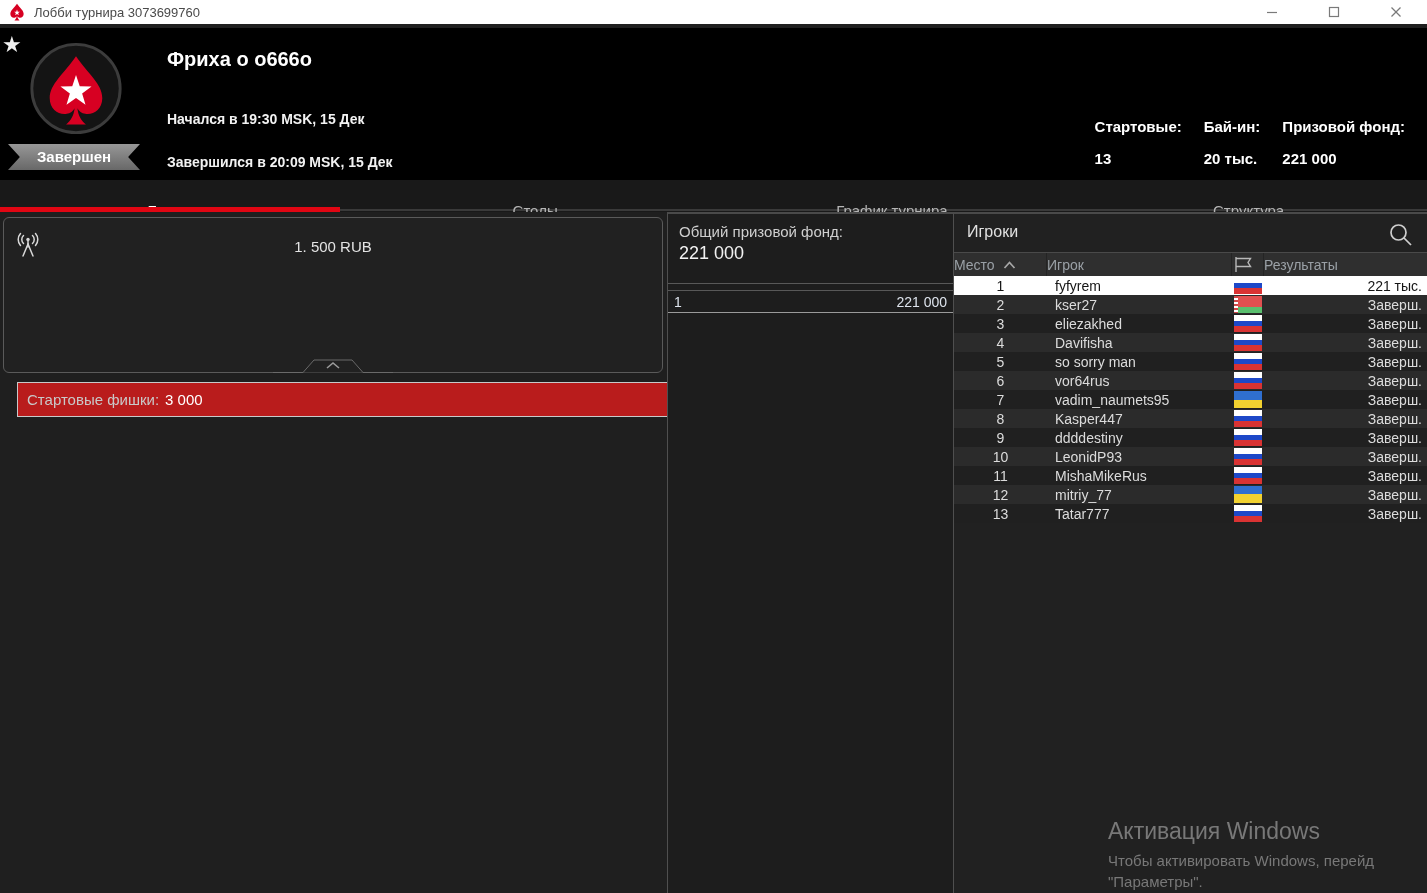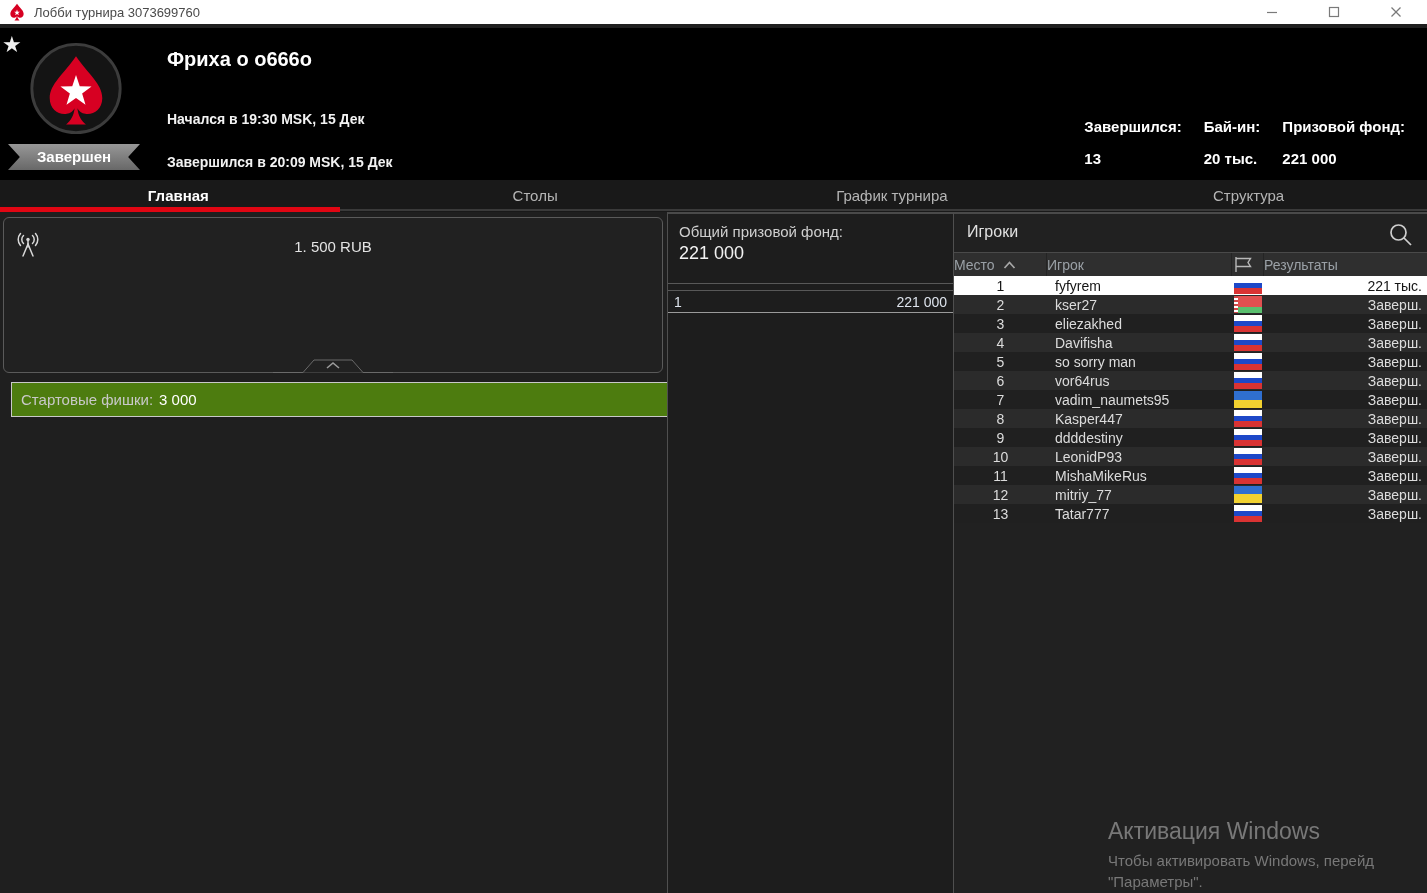--- a/index.html
+++ b/index.html
@@ -24,34 +24,34 @@
   .t-title { position:absolute; left:167px; top:20px; color:#fff; font-size:20px; font-weight:bold; }
   .t-start { position:absolute; left:167px; top:83px; color:#f2f2f2; font-size:14px; font-weight:bold; }
   .t-end   { position:absolute; left:167px; top:126px; color:#f2f2f2; font-size:14px; font-weight:bold; }
   .stats { position:absolute; right:22px; top:90px; display:flex; gap:22px; }
   .stat .s-label { color:#fff; font-size:15px; font-weight:bold; }
   .stat .s-value { color:#fff; font-size:15px; font-weight:bold; margin-top:15px; }
 
   
   .tabbar { position:absolute; top:180px; left:0; right:0; height:32px; background:#191919; display:flex; }
   .tabbar::before { content:""; position:absolute; left:0; right:0; bottom:1px; height:2px; background:#3a3a3a; }
-  .tab { flex:1; position:relative; text-align:center; padding-top:7px; font-size:15px; color:#b5b5b5; cursor:default; }
+  .tab { flex:1; position:relative; text-align:center; padding-top:22px; font-size:15px; color:#b5b5b5; cursor:default; }
   .tab.active { color:#ffffff; font-weight:bold; }
   .tab.active::after { content:""; position:absolute; left:0; right:17px; bottom:0; height:5px; background:#e10613; }
 
   
   .content { position:absolute; top:212px; left:0; right:0; bottom:0; background:#1f1f1f; }
 
   
   .level-box { position:absolute; left:3px; top:5px; width:660px; height:156px; background:#212121;
                border:1px solid #5a5a5a; border-radius:6px; }
   .bcast { position:absolute; left:10px; top:14px; }
   .level-text { position:absolute; left:0; right:0; top:20px; text-align:center; color:#e3e3e3; font-size:15px; }
   .collapse-tab { position:absolute; left:50%; bottom:-1px; transform:translateX(-50%); }
-  .chips-box { position:absolute; left:11px; top:170px; width:659px; height:35px; background:#4d7c0f;
+  .chips-box { position:absolute; left:17px; top:170px; width:659px; height:35px; background:#b91c1c;
                border:1px solid #c9c9c9; display:flex; align-items:center; padding-left:9px; }
   .chips-box .c-label { color:#c9c9c9; font-size:15px; }
   .chips-box .c-value { color:#ffffff; font-size:15px; margin-left:6px; }
 
   
   .prize-panel { position:absolute; left:667px; top:0; width:287px; bottom:0;
                  border-left:1px solid #4f4f4f; border-right:1px solid #4f4f4f; border-top:2px solid #4a4a4a; background:#1d1d1d; }
   .pp-head { height:70px; padding:9px 11px 0 11px; border-bottom:1px solid #585858; }
   .pp-title { color:#cfcfcf; font-size:15px; }
   .pp-total { color:#f2f2f2; font-size:18px; margin-top:3px; }
@@ -129,21 +129,21 @@
         <path fill="#d70022" d="M50 2 C33 27 13 41 13 61 C13 77 26 85 37 83 C42 82 46 79 48 75 C47 85 43 92 36 98 L64 98 C57 92 53 85 52 75 C54 79 58 82 63 83 C74 85 87 77 87 61 C87 41 67 27 50 2 Z"></path>
       </g>
       <polygon fill="#ffffff" points="50,36 53.9,47.6 66.2,47.8 56.4,55.2 59.9,67 50,60 40.1,67 43.6,55.2 33.8,47.8 46.1,47.6"></polygon>
     </svg>
     <div class="ribbon">Завершен</div>
     <div class="t-title">Фриха о о666о</div>
     <div class="t-start">Начался в 19:30 MSK, 15 Дек</div>
     <div class="t-end">Завершился в 20:09 MSK, 15 Дек</div>
     <div class="stats">
       <div class="stat">
-        <div class="s-label">Завершился:</div>
+        <div class="s-label">Стартовые:</div>
         <div class="s-value">13</div>
       </div>
       <div class="stat">
         <div class="s-label">Бай-ин:</div>
         <div class="s-value">20 тыс.</div>
       </div>
       <div class="stat">
         <div class="s-label">Призовой фонд:</div>
         <div class="s-value">221 000</div>
       </div>

